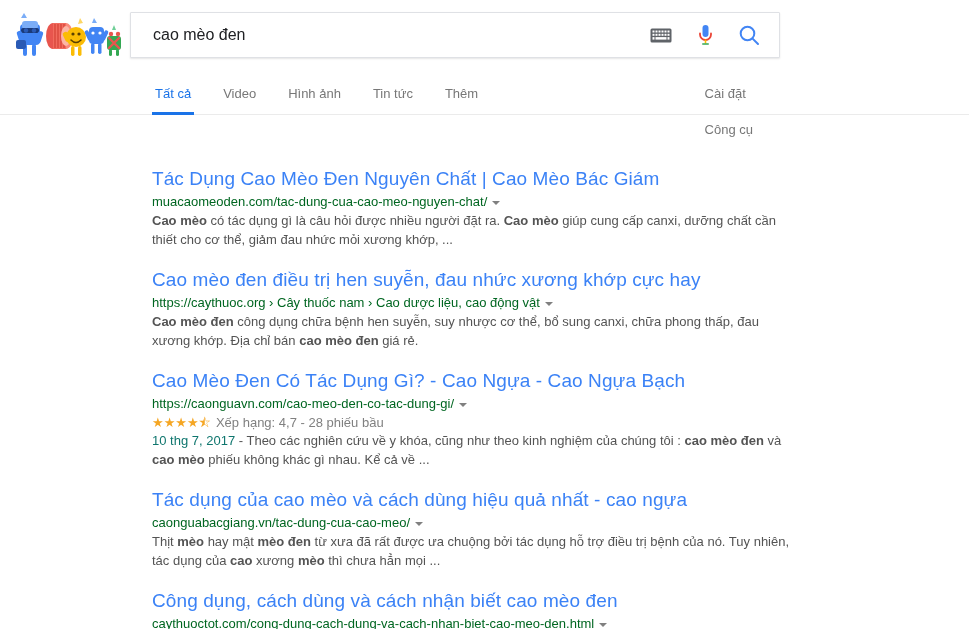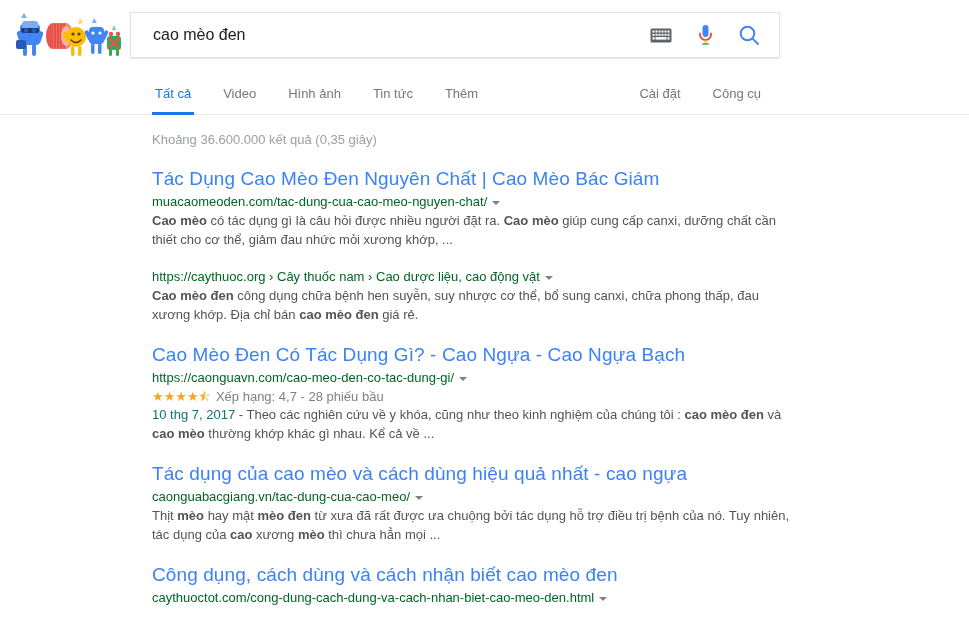--- a/index.html
+++ b/index.html
@@ -41,21 +41,21 @@
   }
   .search-actions { display: flex; align-items: center; padding-right: 18px; gap: 20px; }
   .icon-btn { display: flex; align-items: center; justify-content: center;
               width: 24px; height: 24px; cursor: pointer; background: none; border: none; padding: 0; }
 
   
   .nav {
     position: absolute; left: 0; right: 0; top: 78px; height: 37px;
   }
   .nav-left { position: absolute; left: 139px; top: 0; display: flex; }
-  .nav-right { position: absolute; right: 192px; top: 0; display: flex; }
+  .nav-right { position: absolute; right: 200px; top: 0; display: flex; flex-direction: column; }
   .tab {
     font-size: 13px; color: #777777; line-height: 16px;
     padding: 0 16px; height: 36px; display: flex; align-items: flex-start;
     padding-top: 8px; cursor: pointer; position: relative; white-space: nowrap; text-align: right;
   }
   .tab.active { color: #1a73e8; }
   .tab.active::after {
     content: ""; position: absolute; left: 13px; right: 13px; bottom: -1px;
     height: 3px; background: #1a73e8;
   }
@@ -229,52 +229,52 @@
           <span>Cài đặt</span>
         </div>
         <div class="tab">
           <span>Công cụ</span>
         </div>
       </div>
     </div>
   </div>
 
   <div class="results">
-    <div class="stats">Khoảng 36.600.000 kết quả (0,35 giây)</div>
 
     <div class="res-list">
 
       <div class="result">
         <a class="res-title" href="#">Tác Dụng Cao Mèo Đen Nguyên Chất | Cao Mèo Bác Giám</a>
         <div class="res-url-line">
           <span class="res-url">muacaomeoden.com/tac-dung-cua-cao-meo-nguyen-chat/</span>
           <span class="caret"></span>
         </div>
         <div class="res-snippet"><b>Cao mèo</b><span> có tác dụng gì là câu hỏi được nhiều người đặt ra. </span><b>Cao mèo</b><span> giúp cung cấp canxi, dưỡng chất cần thiết cho cơ thể, giảm đau nhức mỏi xương khớp, ...</span></div>
       </div>
 
       <div class="result">
+        <a class="res-title" href="#">Cao mèo đen điều trị hen suyễn, đau nhức xương khớp cực hay</a>
         <div class="res-url-line">
           <span class="res-url">https://caythuoc.org › Cây thuốc nam › Cao dược liệu, cao động vật</span>
           <span class="caret"></span>
         </div>
         <div class="res-snippet"><b>Cao mèo đen</b><span> công dụng chữa bệnh hen suyễn, suy nhược cơ thể, bổ sung canxi, chữa phong thấp, đau xương khớp. Địa chỉ bán </span><b>cao mèo đen</b><span> giá rẻ.</span></div>
       </div>
 
       <div class="result">
         <a class="res-title" href="#">Cao Mèo Đen Có Tác Dụng Gì? - Cao Ngựa - Cao Ngựa Bạch</a>
         <div class="res-url-line">
           <span class="res-url">https://caonguavn.com/cao-meo-den-co-tac-dung-gi/</span>
           <span class="caret"></span>
         </div>
         <div class="res-rating">
           <span class="stars">★★★★⯪</span>
           <span class="rating-text">Xếp hạng: 4,7 - 28 phiếu bầu</span>
         </div>
-        <div class="res-snippet"><span class="date">10 thg 7, 2017</span><span> - Theo các nghiên cứu về y khóa, cũng như theo kinh nghiệm của chúng tôi : </span><b>cao mèo đen</b><span> và </span><b>cao mèo</b><span> thường khớp khác gì nhau. Kể cả về ...</span></div>
+        <div class="res-snippet"><span class="date">10 thg 7, 2017</span><span> - Theo các nghiên cứu về y khóa, cũng như theo kinh nghiệm của chúng tôi : </span><b>cao mèo đen</b><span> và </span><b>cao mèo</b><span> phiếu không khác gì nhau. Kể cả về ...</span></div>
       </div>
 
       <div class="result">
         <a class="res-title" href="#">Tác dụng của cao mèo và cách dùng hiệu quả nhất - cao ngựa</a>
         <div class="res-url-line">
           <span class="res-url">caonguabacgiang.vn/tac-dung-cua-cao-meo/</span>
           <span class="caret"></span>
         </div>
         <div class="res-snippet"><span>Thịt </span><b>mèo</b><span> hay mật </span><b>mèo đen</b><span> từ xưa đã rất được ưa chuộng bởi tác dụng hỗ trợ điều trị bệnh của nó. Tuy nhiên, tác dụng của </span><b>cao</b><span> xương </span><b>mèo</b><span> thì chưa hẳn mọi ...</span></div>
       </div>

